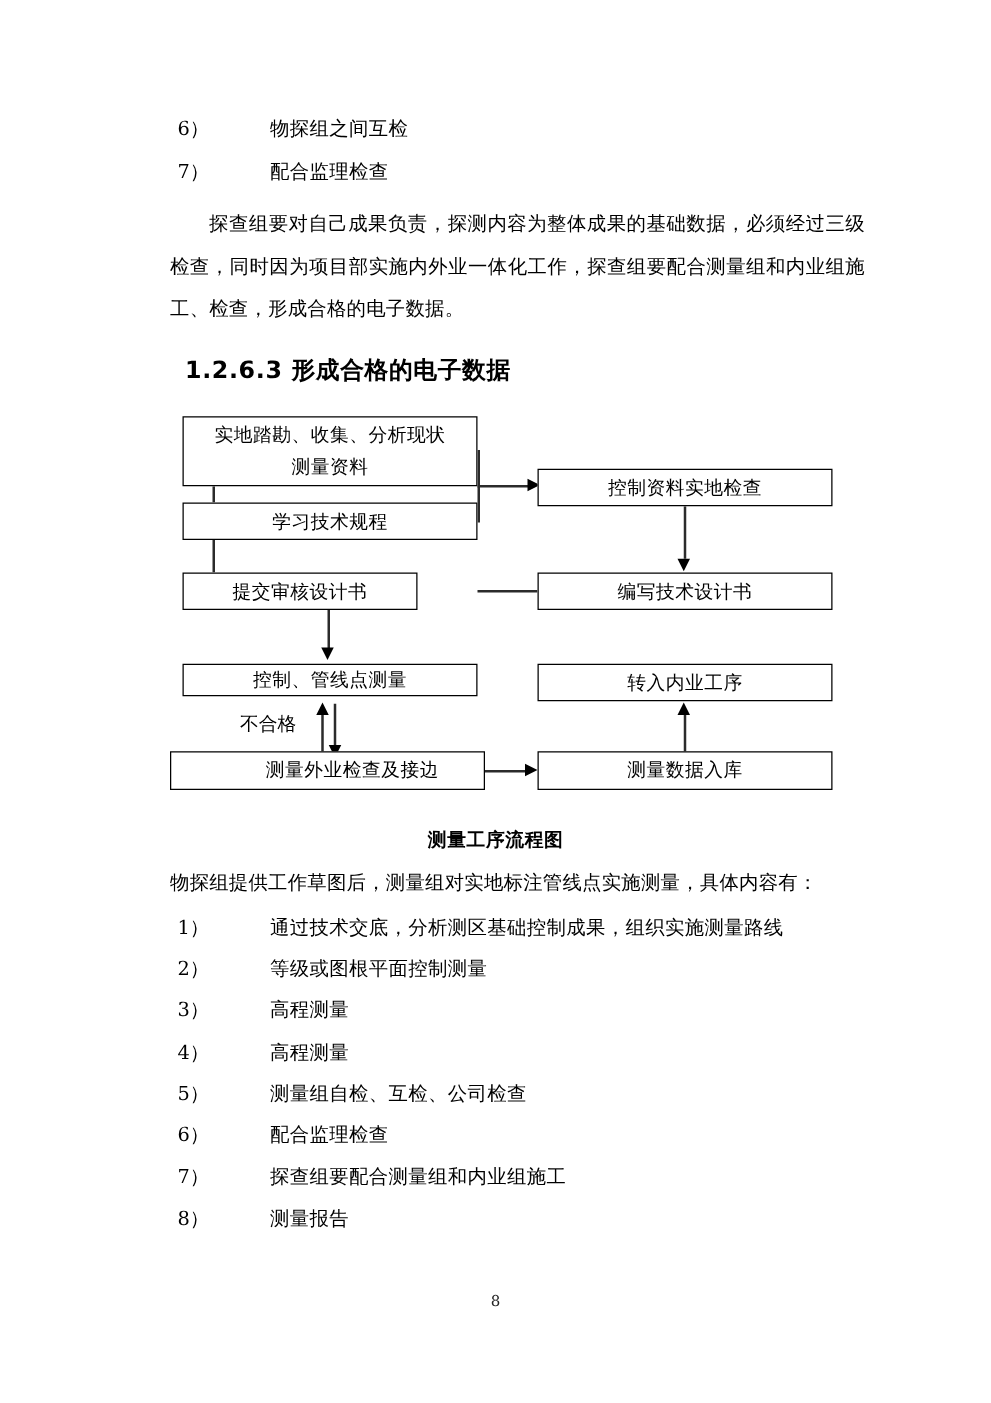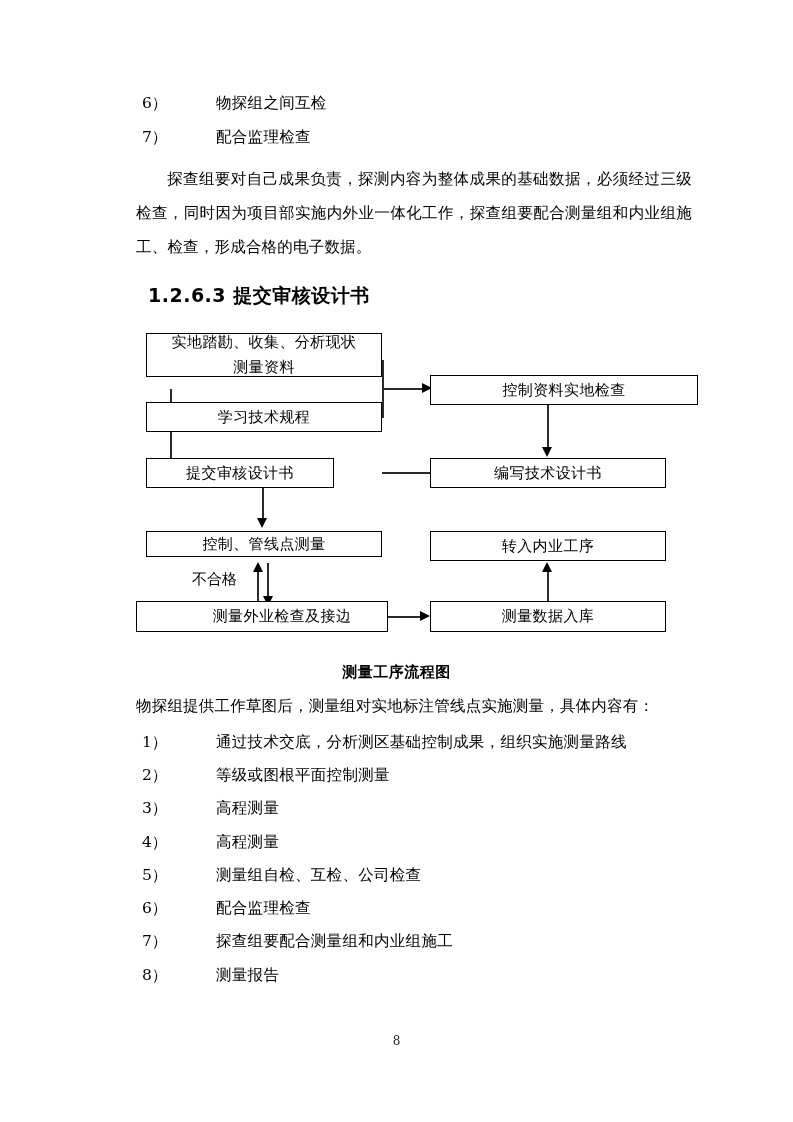--- a/index.html
+++ b/index.html
@@ -151,35 +151,35 @@
 
     <div class="numlist-row" style="left:142px; top:96px;">
       <span class="num">6）</span><span class="txt">物探组之间互检</span>
     </div>
     <div class="numlist-row" style="left:142px; top:130px;">
       <span class="num">7）</span><span class="txt">配合监理检查</span>
     </div>
 
     <div class="para" style="top:162px;"><span class="indent2"></span><span>探查组要对自己成果负责，探测内容为整体成果的基础数据，必须经过三级检查，同时因为项目部实施内外业一体化工作，探查组要配合测量组和内业组施工、检查，形成合格的电子数据。</span></div>
 
-    <div class="heading" style="top:283px;">1.2.6.3 提交审核设计书</div>
+    <div class="heading" style="top:283px;">1.2.6.3 形成合格的电子数据</div>
 
     <div class="flow">
 
-      <div class="fbox" style="left:146px; top:333px; width:236px; height:44px; padding:0 20px;">实地踏勘、收集、分析现状测量资料</div>
+      <div class="fbox" style="left:146px; top:333px; width:236px; height:56px; padding:0 20px;">实地踏勘、收集、分析现状测量资料</div>
 
       <div class="fbox" style="left:146px; top:402px; width:236px; height:30px;">学习技术规程</div>
 
       <div class="fline" style="left:170px; top:389px; width:1.6px; height:13px;"></div>
 
       <div class="fline" style="left:382px; top:360px; width:2px; height:58px;"></div>
       <div class="fline" style="left:382px; top:388px; width:42px; height:1.6px;"></div>
       <div class="arrowhead arrow-right" style="left:422px; top:383px;"></div>
 
-      <div class="fbox" style="left:430px; top:375px; width:268px; height:30px;">控制资料实地检查</div>
+      <div class="fbox" style="left:430px; top:375px; width:236px; height:30px;">控制资料实地检查</div>
 
       <div class="fline" style="left:547px; top:405px; width:1.6px; height:42px;"></div>
       <div class="arrowhead arrow-down" style="left:542px; top:447px;"></div>
 
       <div class="fline" style="left:170px; top:432px; width:1.6px; height:26px;"></div>
 
       <div class="fbox" style="left:146px; top:458px; width:188px; height:30px;">提交审核设计书</div>
 
       <div class="fbox" style="left:430px; top:458px; width:236px; height:30px;">编写技术设计书</div>
 

